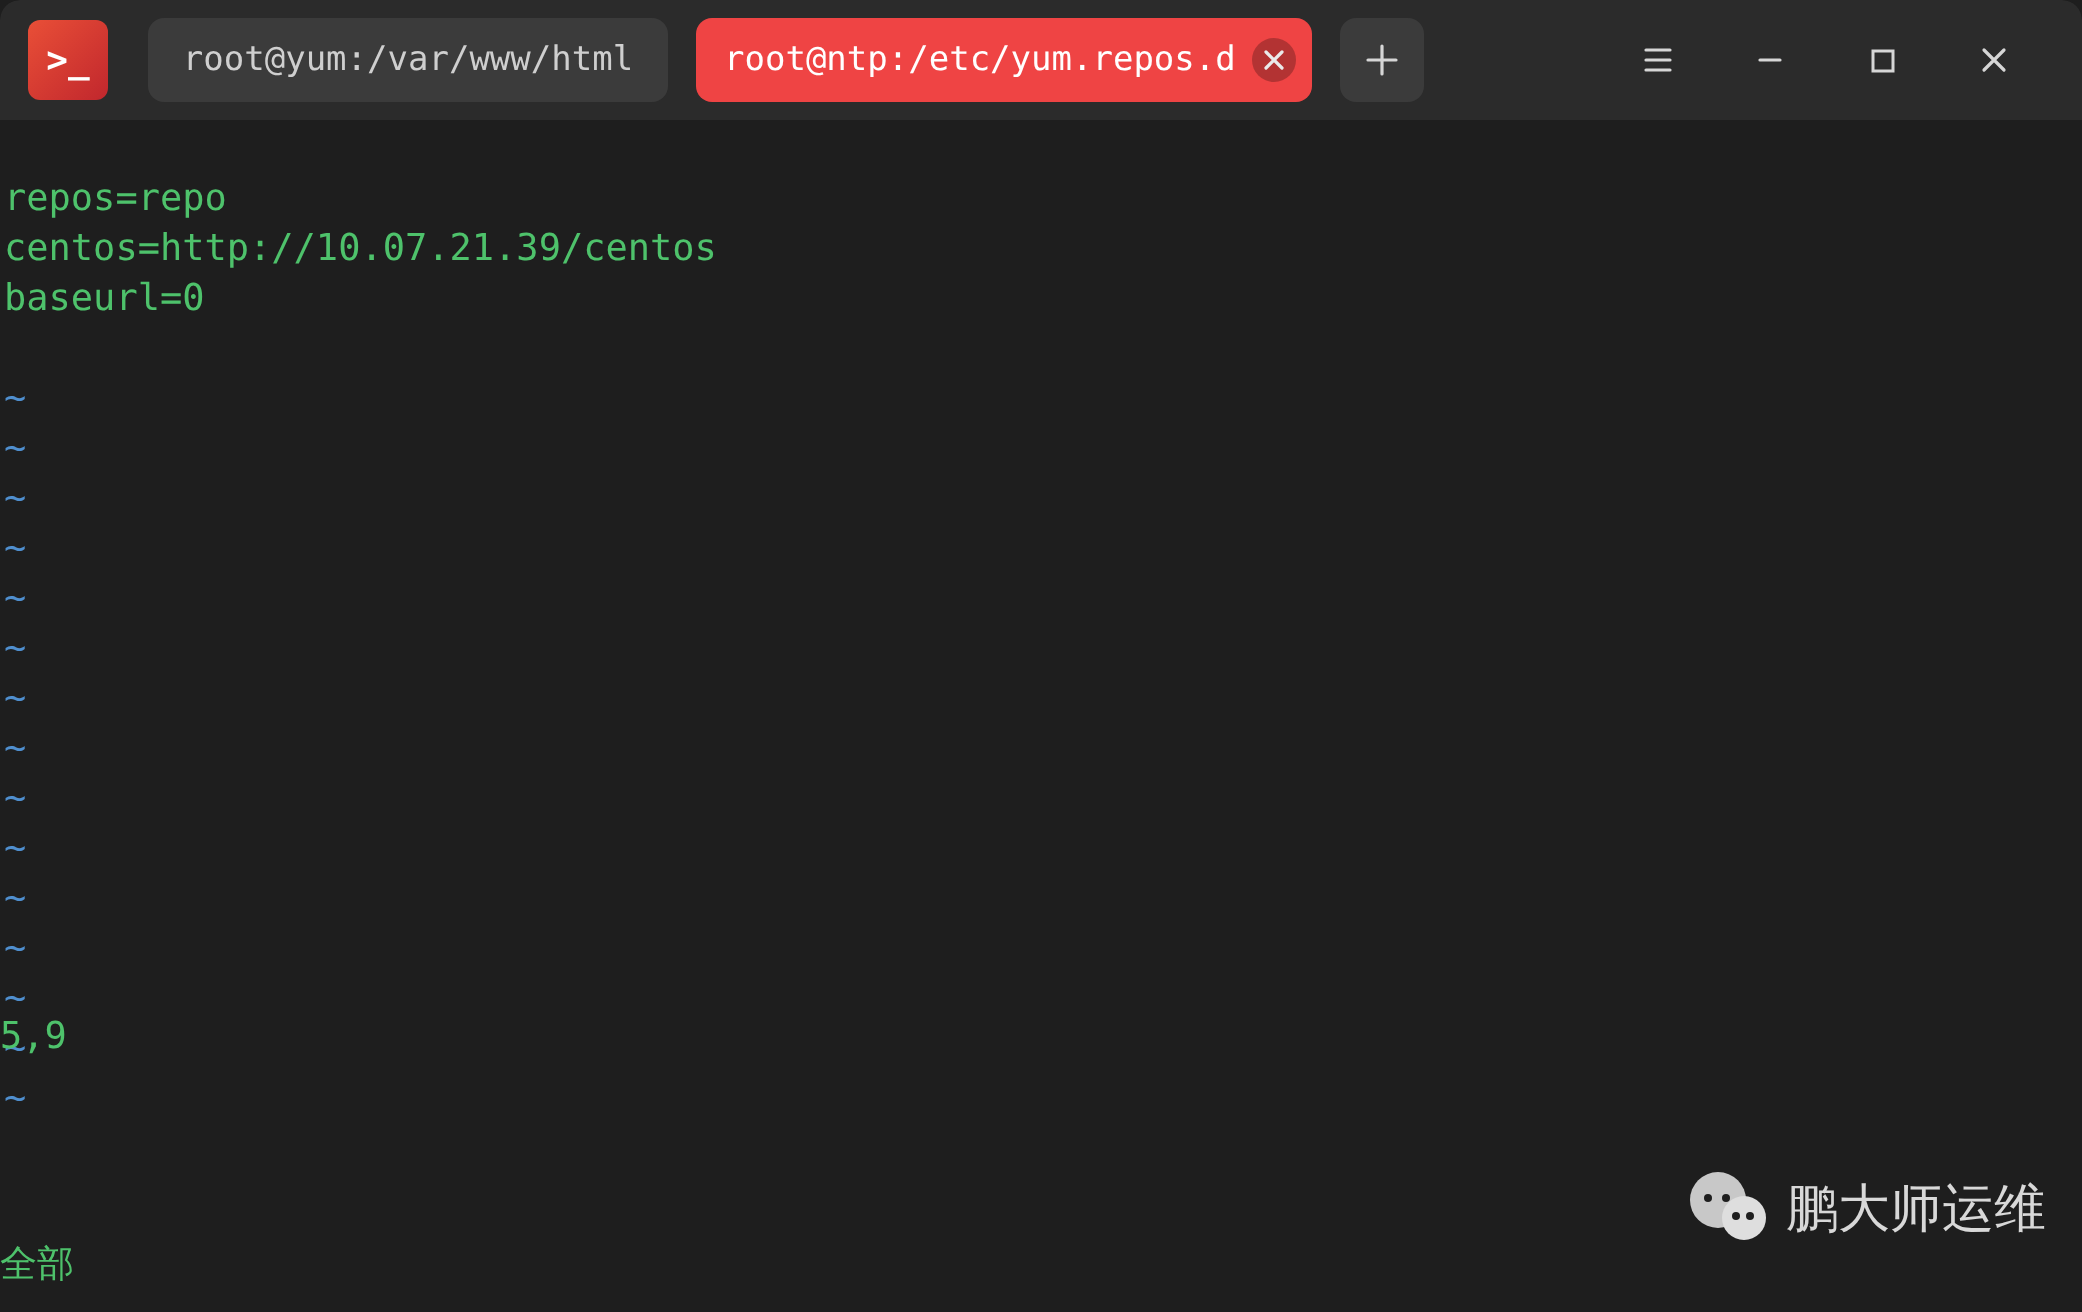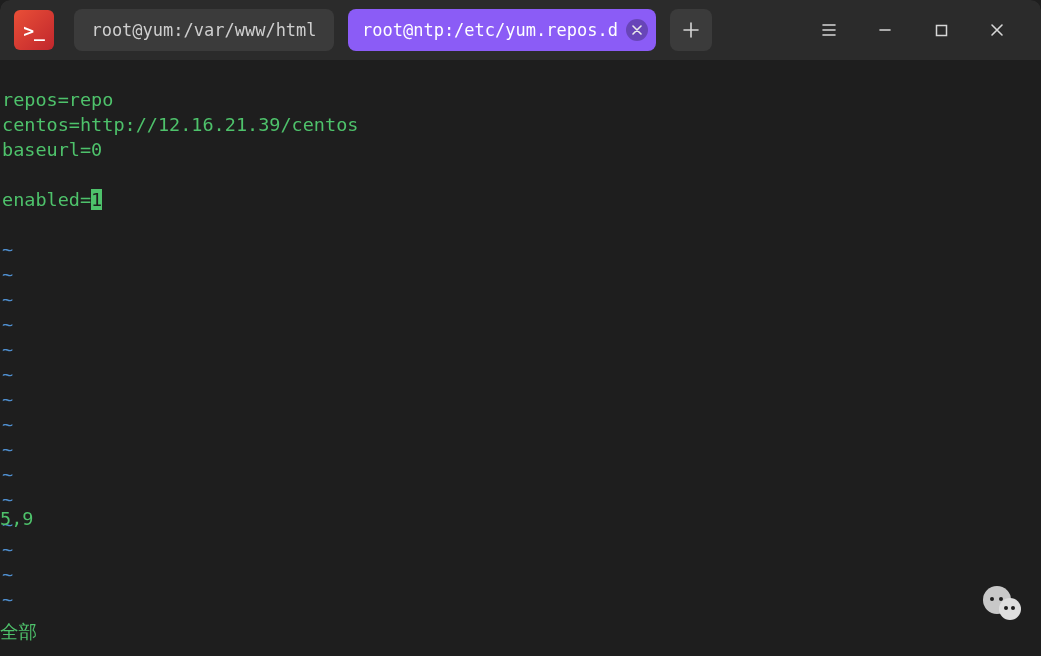--- a/index.html
+++ b/index.html
@@ -52,21 +52,21 @@
     gap: 8px;
     cursor: pointer;
     min-width: 260px;
     justify-content: center;
   }
   .tab.inactive {
     background: #3b3b3b;
     color: #cfcfcf;
   }
   .tab.active {
-    background: #8b5cf6;
+    background: #ef4444;
     color: #ffffff;
     font-weight: 500;
     justify-content: space-between;
     padding-right: 8px;
   }
   .tab .label { white-space: nowrap; overflow: hidden; text-overflow: ellipsis; }
   .close-pill {
     width: 22px;
     height: 22px;
     border-radius: 50%;
@@ -210,34 +210,34 @@
     </div>
     <div class="win-btn">
       <svg width="14" height="14" viewBox="0 0 14 14">
           <path d="M2 2 L12 12 M12 2 L2 12" stroke="#d6d6d6" stroke-width="1.6" stroke-linecap="round"></path>
         </svg>
     </div>
   </div>
 </div>
 
 <div class="terminal">
-<div id="config-lines"><div><span class="green">repos</span><span class="green">=</span><span class="green">repo</span></div><div><span class="green">centos</span><span class="green">=</span><span class="green">http://12.16.21.39/centos</span></div><div><span class="green">baseurl</span><span class="green">=</span><span class="green">0</span></div></div>
-<div><span class="green">enabled</span><span class="green">=</span><span class="cursor-cell">1</span></div>
+<div id="config-lines"><div><span class="green">repos</span><span class="green">=</span><span class="green">repo</span></div><div><span class="green">centos</span><span class="green">=</span><span class="green">http://10.07.21.39/centos</span></div><div><span class="green">baseurl</span><span class="green">=</span><span class="green">0</span></div></div>
 <div id="tilde-lines"><div class="tilde">~</div><div class="tilde">~</div><div class="tilde">~</div><div class="tilde">~</div><div class="tilde">~</div><div class="tilde">~</div><div class="tilde">~</div><div class="tilde">~</div><div class="tilde">~</div><div class="tilde">~</div><div class="tilde">~</div><div class="tilde">~</div><div class="tilde">~</div><div class="tilde">~</div><div class="tilde">~</div></div>
 </div>
 
 <div class="status-bar">
   <span>5,9</span>
   <span>全部</span>
 </div>
 
 <div class="watermark">
   <div class="wm-icon">
     <div class="wm-bubble wm-b1">
         <div class="wm-eye e1"></div>
         <div class="wm-eye e2"></div>
       </div>
     <div class="wm-bubble wm-b2">
         <div class="wm-eye e1"></div>
         <div class="wm-eye e2"></div>
       </div>
   </div>
+  <span>鹏大师运维</span>
 </div>
 
 </body></html>

